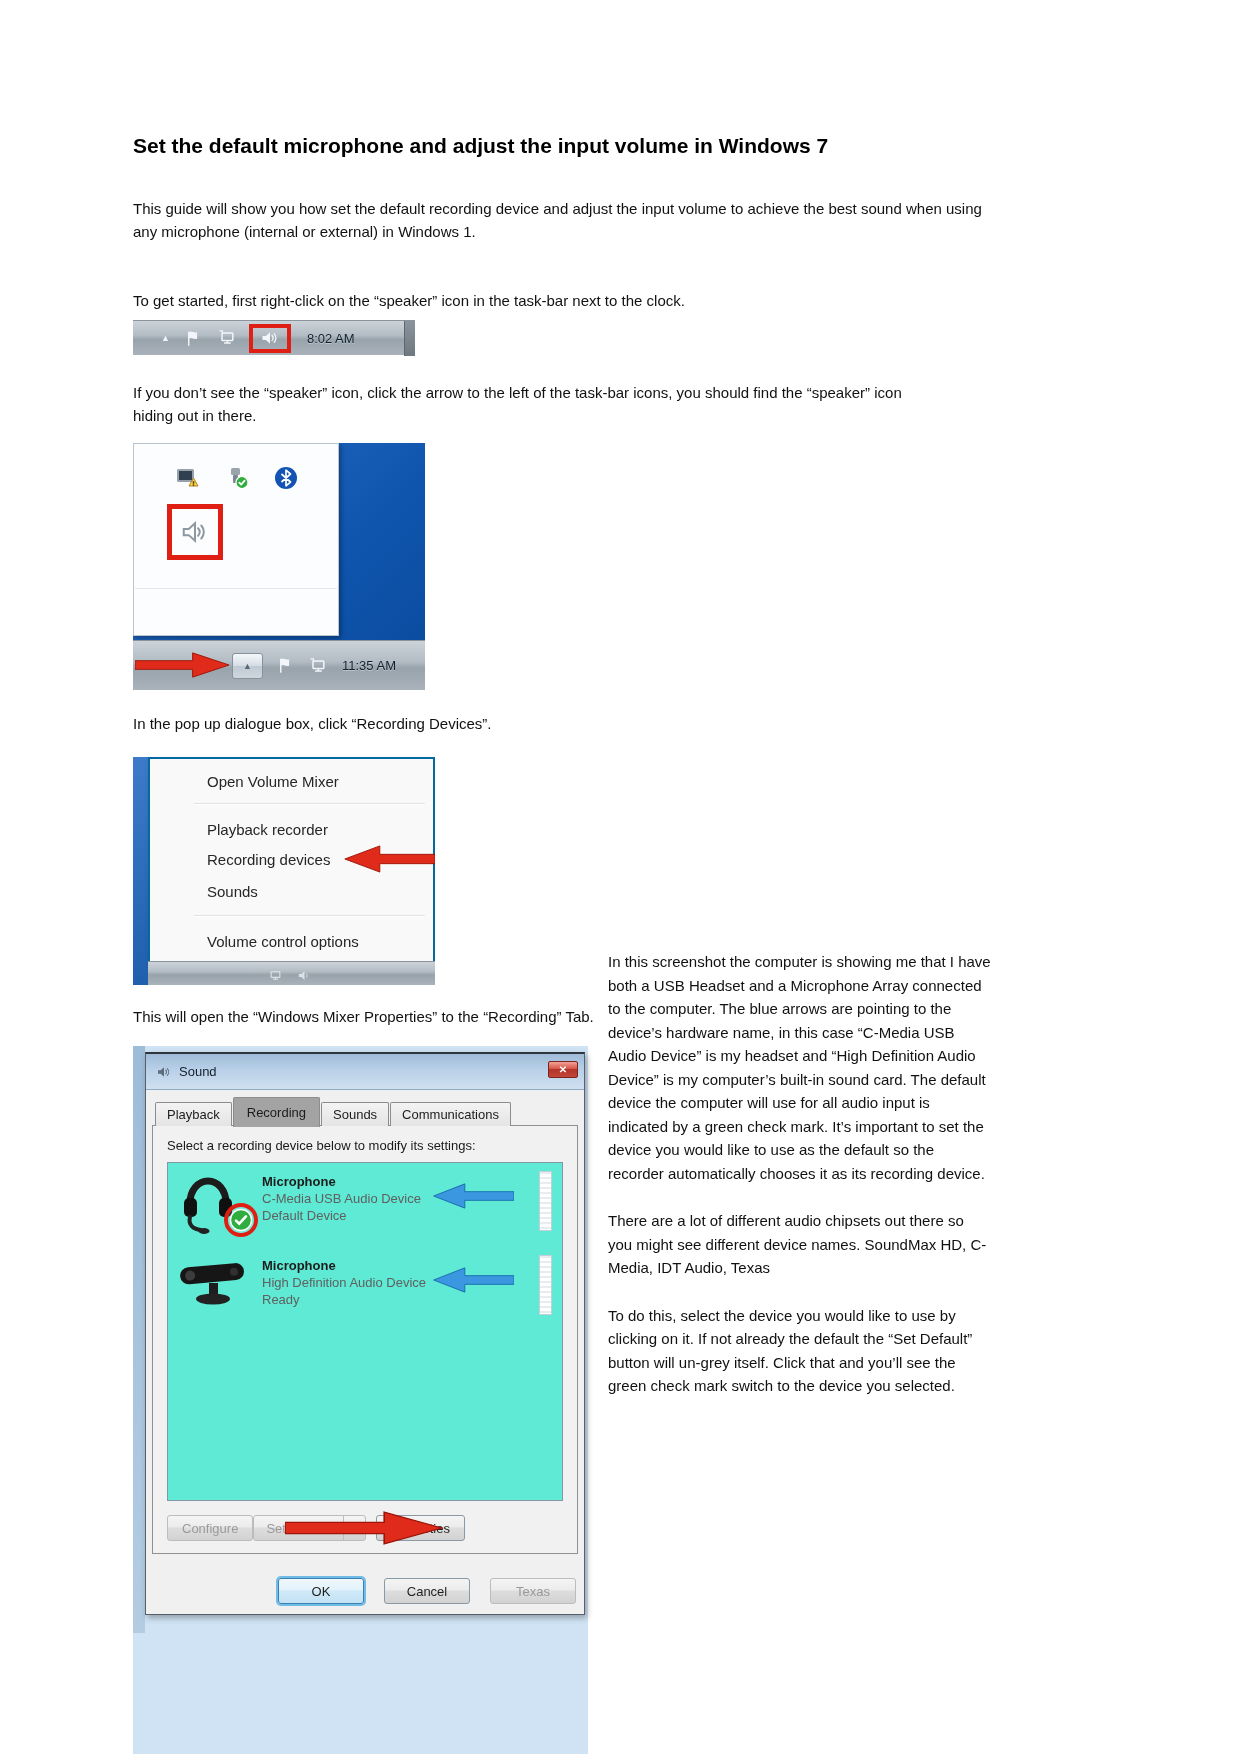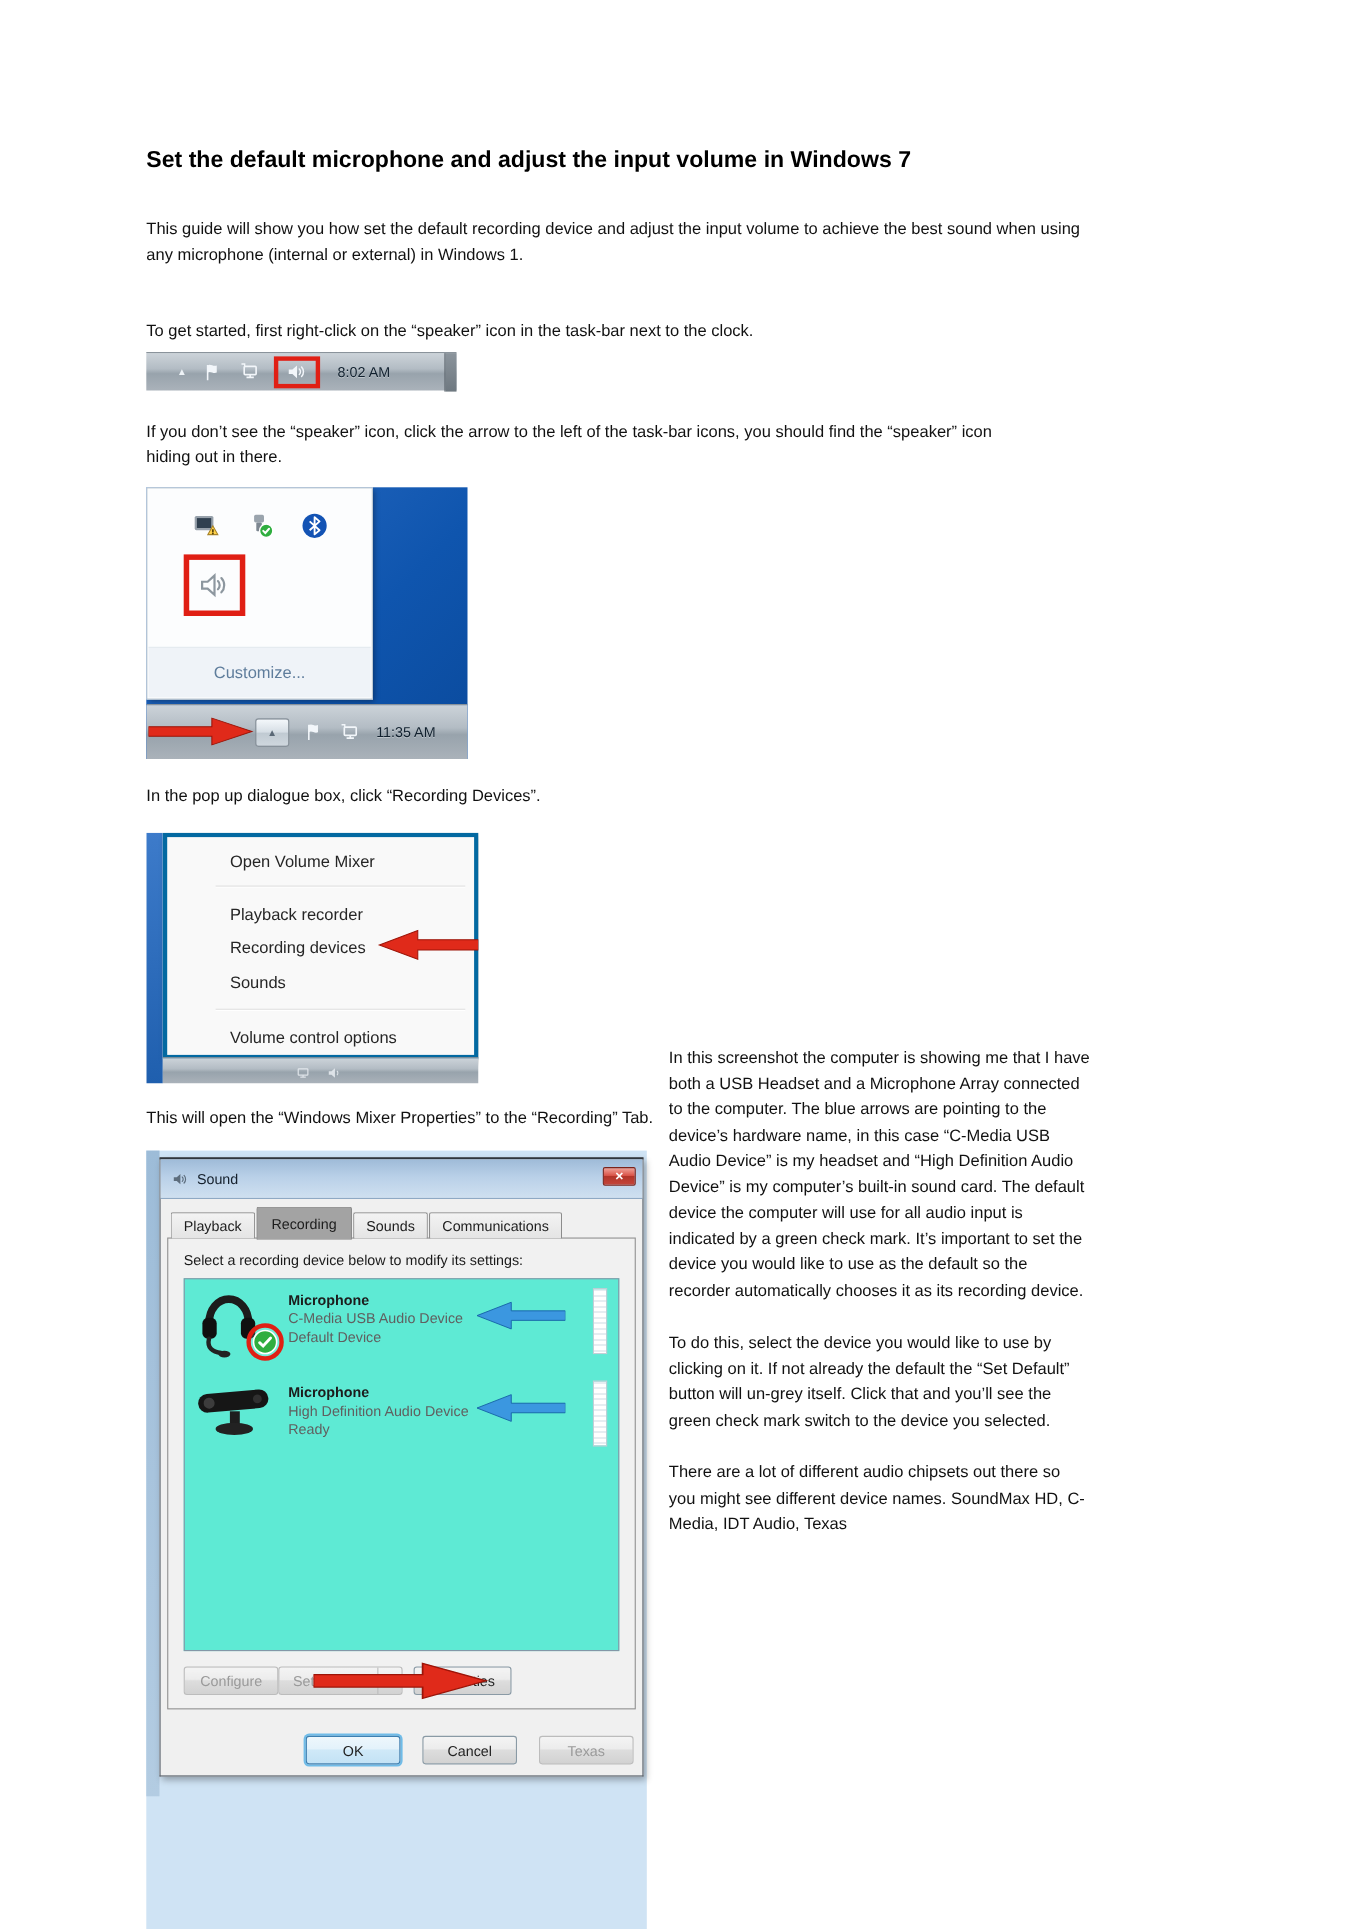--- a/index.html
+++ b/index.html
@@ -47,21 +47,21 @@
               background:linear-gradient(180deg,#f4f8fb,#d6dee5 48%,#c0cad2 52%,#cfd7de);
               display:flex; align-items:center; justify-content:center; font-size:9px; color:#5a6876; }
   .fig-tray .ic { margin-left:13px; color:#f2f6fa; }
   .fig-tray .clock { margin-left:14px; }
   .arrow-tray { position:absolute; left:2px; bottom:12px; width:96px; height:26px; }
 
   
   .fig-menu { left:133px; top:757px; width:302px; height:228px; overflow:hidden; }
   .menu-edge { position:absolute; left:0; top:0; width:15px; height:228px; background:linear-gradient(180deg,#3d7bca,#1f5fae); }
   .fig-menu .tbar { position:absolute; left:15px; bottom:0; right:0; height:24px; }
-  .menu-panel { position:absolute; left:15px; top:0; right:0; height:206px; background:#f9f9f9; border:4px solid #0369a1; box-shadow:3px 3px 6px rgba(0,0,0,.3); }
+  .menu-panel { position:absolute; left:15px; top:0; right:0; height:206px; background:#f9f9f9; border:2px solid #0369a1; box-shadow:3px 3px 6px rgba(0,0,0,.3); }
   .menu-item { position:absolute; left:1px; right:1px; height:28px; padding-left:56px; display:flex; align-items:center; font-size:15px; color:#262626; }
   .menu-sep { position:absolute; left:44px; right:8px; border-top:1px solid #e2e2e2; box-shadow:0 1px 0 #fff; }
   .arrow-menu { position:absolute; left:210px; top:88px; width:92px; height:28px; }
   .sliver-ics { position:absolute; left:120px; bottom:2px; display:flex; gap:14px; opacity:.8; color:#eef2f6; }
 
   
   .fig-dlg { left:133px; top:1046px; width:455px; height:744px; background:#cfe3f4; }
   .dlg-edge { position:absolute; left:0; top:0; width:12px; height:587px; background:linear-gradient(180deg,#9dbcd8,#b3cce2); }
   .dlg { position:absolute; left:12px; top:6px; width:440px; height:563px; background:#f0f0f0;
          border:1px solid #58606a; border-top:2px solid #2f353c; box-shadow:2px 3px 6px rgba(0,0,0,.3); }
@@ -170,23 +170,20 @@
       </div>
       <span class="redbox-lg">
         <span class="glyph">
           <svg width="30" height="30" viewBox="0 0 24 24">
               <path d="M3 9.5v5h4l5 4.5v-14l-5 4.5z" fill="none" stroke="currentColor" stroke-width="1.6"></path>
               <path d="M14.5 9a4.2 4.2 0 010 6M17 6.8a7.6 7.6 0 010 10.4" stroke="currentColor" stroke-width="1.6" fill="none" stroke-linecap="round"></path>
             </svg>
         </span>
       </span>
       <div class="tray-sep"></div>
-      <div class="tray-custom">
-        <span>Customize...</span>
-      </div>
     </div>
     <div class="tbar">
       <span class="glyph tray-btn">▲</span>
       <span class="glyph ic">
         <svg width="19" height="19" viewBox="0 0 24 24">
             <path d="M6 21V3.5" stroke="currentColor" stroke-width="1.8"></path>
             <path d="M6 4c3.5-2.3 6.5 1.8 10.5 0v8.2c-4 1.8-7-2.3-10.5 0z" fill="currentColor"></path>
           </svg>
       </span>
       <span class="glyph ic">
@@ -331,17 +328,17 @@
       <div class="dlg-bottom">
         <span class="btn focused">OK</span>
         <span class="btn">Cancel</span>
         <span class="btn disabled">Texas</span>
       </div>
     </div>
   </div>
 
   <div class="abs side-col">
     <p>In this screenshot the computer is showing me that I have both a USB Headset and a Microphone Array connected to the computer. The blue arrows are pointing to the device’s hardware name, in this case “C-Media USB Audio Device” is my headset and “High Definition Audio Device” is my computer’s built-in sound card. The default device the computer will use for all audio input is indicated by a green check mark. It’s important to set the device you would like to use as the default so the recorder automatically chooses it as its recording device.</p>
+    <p>There are a lot of different audio chipsets out there so you might see different device names. SoundMax HD, C-Media, IDT Audio, Texas</p>
     <p>To do this, select the device you would like to use by clicking on it. If not already the default the “Set Default” button will un-grey itself. Click that and you’ll see the green check mark switch to the device you selected.</p>
-    <p>There are a lot of different audio chipsets out there so you might see different device names. SoundMax HD, C-Media, IDT Audio, Texas</p>
   </div>
 
 </div>
 
 </body></html>

